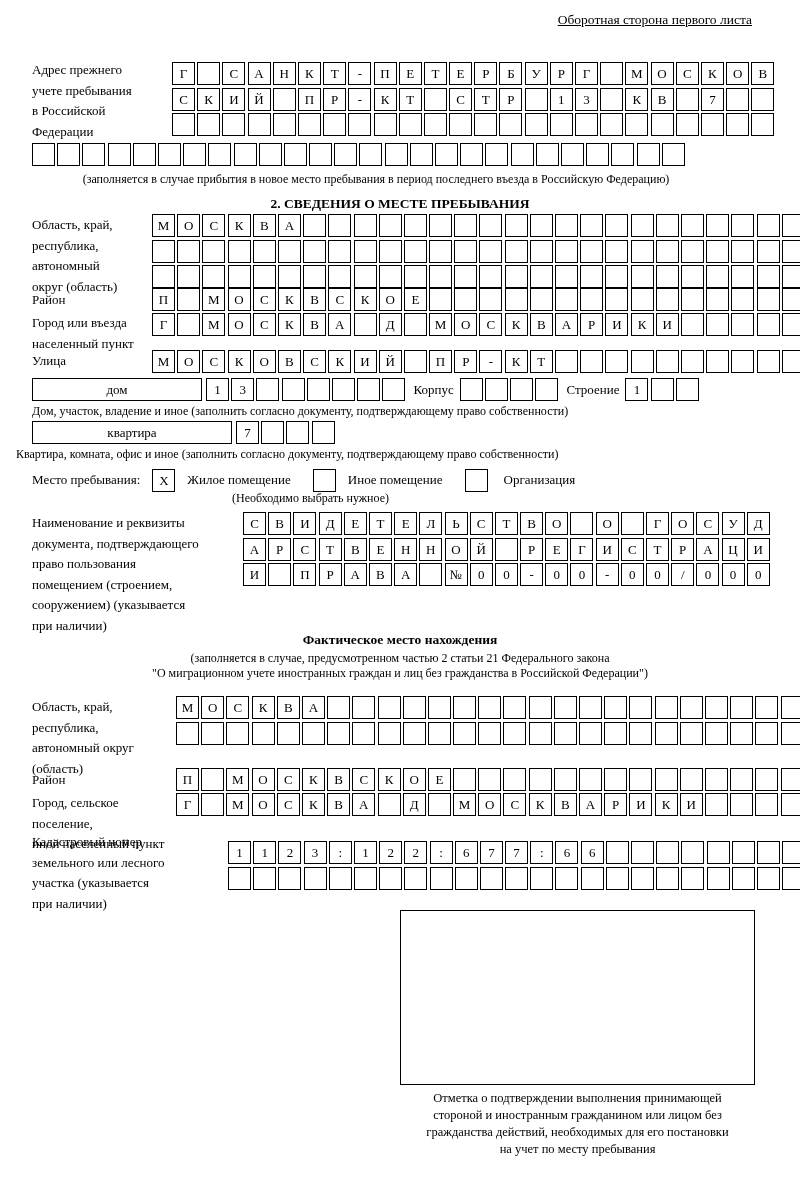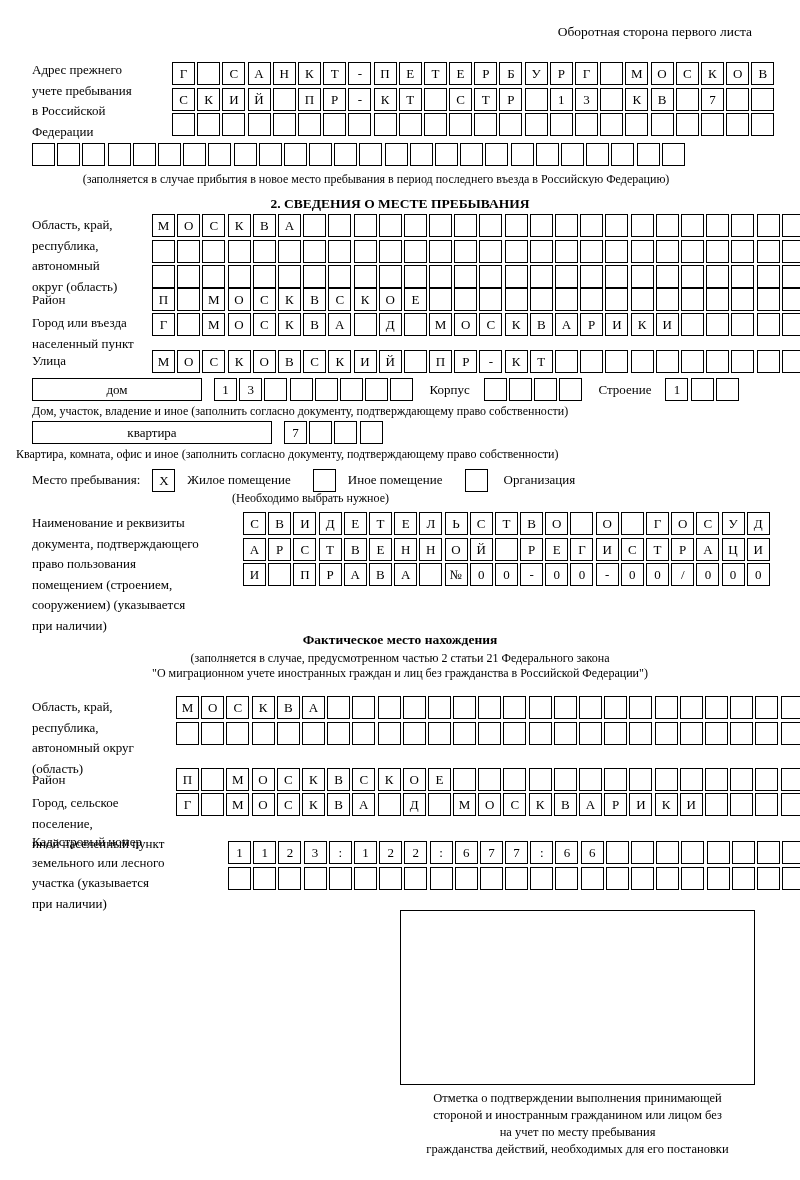--- a/index.html
+++ b/index.html
@@ -17,26 +17,26 @@
   .page {
     position: relative;
     width: 800px; height: 1180px;
     padding: 0;
   }
 
   
   .hdr-right {
     text-align: right;
     font-size: 13.5px;
-    padding: 24px 48px 0 0;
+    padding: 12px 48px 0 0;
+    text-decoration: underline;
   }
   .row {
     display: flex;
     align-items: flex-start;
-    gap: 8px;
   }
   .label {
     font-size: 13px;
     line-height: 20.5px;
   }
   .small { font-size: 12px; }
 
   
   .cells {
     display: flex;
@@ -456,21 +456,21 @@
     <div class="inline-label">Строение</div>
     <div class="cells" id="s2-stroenie">
         <div class="cell">1</div>
         <div class="cell"></div>
         <div class="cell"></div>
       </div>
   </div>
   <div class="abs leftnote" style="left:32px; top:404px;">Дом, участок, владение и иное (заполнить согласно документу, подтверждающему право собственности)</div>
 
   <div class="abs row" style="left:32px; top:421px;">
-    <div class="boxlabel" style="width:240px;">квартира</div>
+    <div class="boxlabel" style="width:200px;">квартира</div>
     <div class="cells" id="s2-flat">
         <div class="cell">7</div>
         <div class="cell"></div>
         <div class="cell"></div>
         <div class="cell"></div>
       </div>
   </div>
   <div class="abs leftnote" style="left:16px; top:447px;">Квартира, комната, офис и иное (заполнить согласно документу, подтверждающему право собственности)</div>
 
   <div class="abs" style="left:32px; top:468px; width:740px;">
@@ -758,17 +758,17 @@
         <div class="cell"></div>
         <div class="cell"></div>
         <div class="cell"></div>
       </div>
     </div>
 
   <div class="abs bigbox" style="left:400px; top:910px;"></div>
   <div class="abs" style="left:390px; top:1090px; width:375px;">
     <div class="footnote">Отметка о подтверждении выполнения принимающей</div>
     <div class="footnote">стороной и иностранным гражданином или лицом без</div>
+    <div class="footnote">гражданства действий, необходимых для его постановки</div>
     <div class="footnote">на учет по месту пребывания</div>
-    <div class="footnote">гражданства действий, необходимых для его постановки</div>
   </div>
 
 </div>
 
 </body></html>

